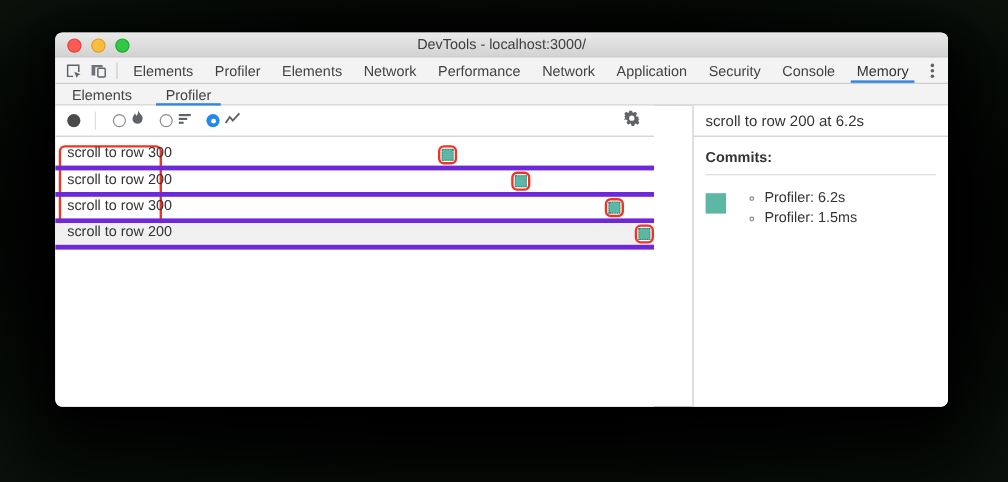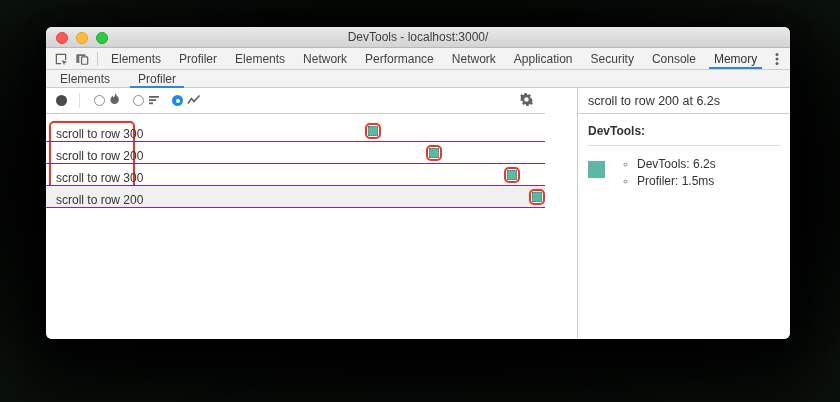--- a/index.html
+++ b/index.html
@@ -92,22 +92,22 @@
   .gear { margin-right: 2px; }
   
   .rheader {
     height: 26px; flex: 0 0 26px; border-bottom: 1px solid #ccc;
     display: flex; align-items: center; padding: 0 10px;
     font-size: 12.5px; color: #333; white-space: nowrap; overflow: hidden;
   }
   
   .ilist { position: relative; flex: 1; padding-top: 6px; }
   .irow {
-    height: 22px; border-bottom: 1px solid #6d28d9; position: relative;
-    display: flex; align-items: flex-end;
+    height: 22px; border-bottom: 4px solid #6d28d9; position: relative;
+    display: flex; align-items: flex-start;
   }
   .irow.selected { background: #f0f0f0; }
   .irow-label { font-size: 12px; color: #333; padding-left: 10px; white-space: nowrap; }
   .commit-marker {
     position: absolute; top: 50%; transform: translateY(-50%);
     width: 16px; height: 16px; border: 2px solid var(--red); border-radius: 5px;
     display: flex; align-items: center; justify-content: center; background: #fff;
   }
   .commit-square {
     width: 10px; height: 10px; background: var(--teal);
@@ -251,26 +251,26 @@
           <div class="commit-marker" style="left: 483px;">
             <div class="commit-square"></div>
           </div>
         </div>
       </div>
     </div>
 
     <div class="right-pane">
       <div class="rheader">scroll to row 200 at 6.2s</div>
       <div class="commits">
-        <div class="commits-title">DevTools:</div>
+        <div class="commits-title">Commits:</div>
         <hr>
         <div class="commit-detail">
           <div class="swatch"></div>
           <ul>
-            <li>DevTools: 6.2s</li>
+            <li>Profiler: 6.2s</li>
             <li>Profiler: 1.5ms</li>
           </ul>
         </div>
       </div>
     </div>
   </div>
 
 </div>
 
 </body></html>

